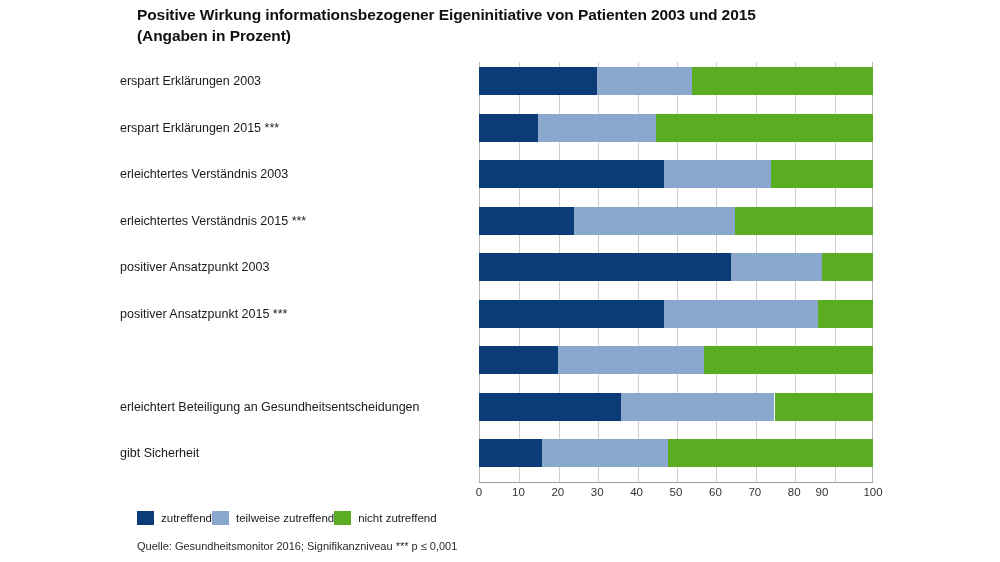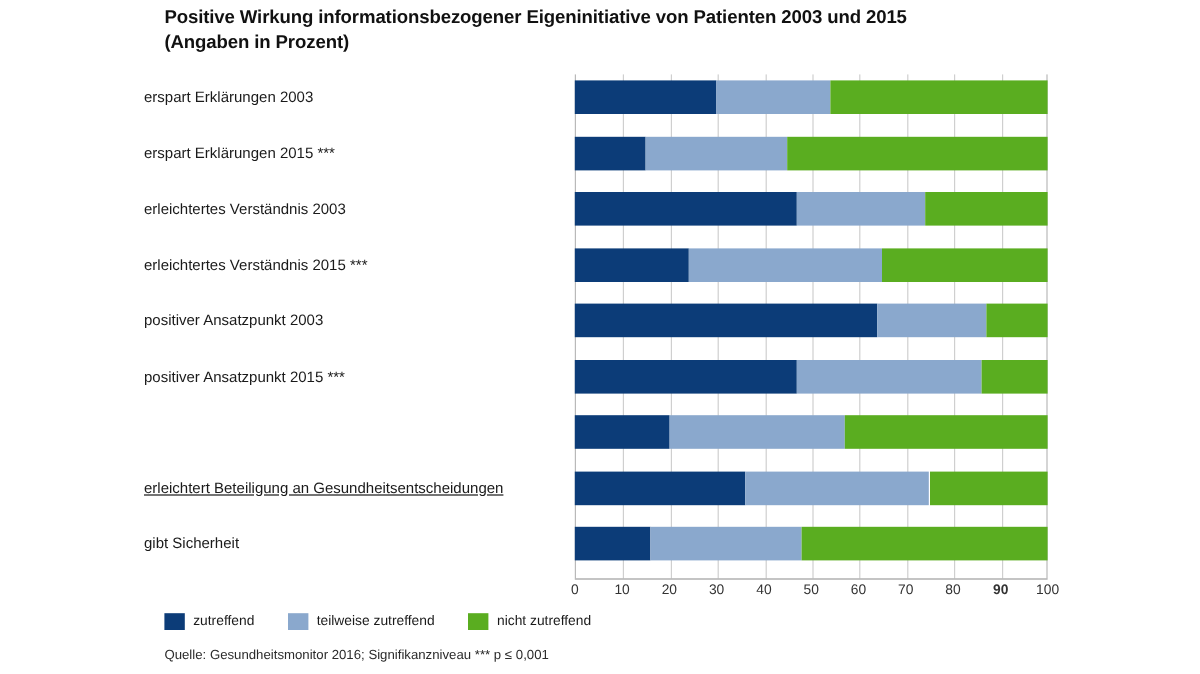--- a/index.html
+++ b/index.html
@@ -112,21 +112,20 @@
     position: absolute;
     left: 137px;
     top: 510px;
     height: 16px;
     display: flex;
     align-items: center;
   }
   .legend-item {
     display: flex;
     align-items: center;
-    margin-right: 28px;
   }
   .legend-swatch {
     width: 17px;
     height: 14px;
     margin-right: 7px;
   }
   .legend-text {
     font-size: 11.5px;
     color: #1a1a1a;
     white-space: nowrap;
@@ -162,21 +161,21 @@
       <div class="gridline" style="left: 354.6px;"></div>
     </div>
 
   <div class="cat-labels" id="cat-labels">
       <div class="cat-label" style="top: 12px;">erspart Erklärungen 2003</div>
       <div class="cat-label" style="top: 58.5px;">erspart Erklärungen 2015 ***</div>
       <div class="cat-label" style="top: 105px;">erleichtertes Verständnis 2003</div>
       <div class="cat-label" style="top: 151.5px;">erleichtertes Verständnis 2015 ***</div>
       <div class="cat-label" style="top: 198px;">positiver Ansatzpunkt 2003</div>
       <div class="cat-label" style="top: 244.5px;">positiver Ansatzpunkt 2015 ***</div>
-      <div class="cat-label" style="top: 337.5px; text-decoration: underline;">erleichtert Beteiligung an Gesundheitsentscheidungen</div>
+      <div class="cat-label" style="top: 337.5px;">erleichtert Beteiligung an Gesundheitsentscheidungen</div>
       <div class="cat-label" style="top: 384px;">gibt Sicherheit</div>
     </div>
 
   <div class="rows" id="rows">
       <div class="row" style="top: 5px;">
         <div class="bar-seg s0" style="left: 0px; width: 118.2px; background: rgb(12, 60, 120);"></div>
         <div class="bar-seg s1" style="left: 118.2px; width: 94.56px; background: rgb(138, 168, 205);"></div>
         <div class="bar-seg s2" style="left: 212.76px; width: 181.24px; background: rgb(90, 173, 32);"></div>
       </div>
       <div class="row" style="top: 51.5px;">
@@ -224,21 +223,21 @@
   <div class="x-axis" id="x-axis">
       <div class="tick-label" style="left: 0px;">0</div>
       <div class="tick-label" style="left: 39.4px;">10</div>
       <div class="tick-label" style="left: 78.8px;">20</div>
       <div class="tick-label" style="left: 118.2px;">30</div>
       <div class="tick-label" style="left: 157.6px;">40</div>
       <div class="tick-label" style="left: 197px;">50</div>
       <div class="tick-label" style="left: 236.4px;">60</div>
       <div class="tick-label" style="left: 275.8px;">70</div>
       <div class="tick-label" style="left: 315.2px;">80</div>
-      <div class="tick-label" style="left: 355px; font-weight: bold;">90</div>
+      <div class="tick-label" style="left: 343px;">90</div>
       <div class="tick-label" style="left: 394px;">100</div>
     </div>
 
   <div class="legend" id="legend">
       <div class="legend-item">
         <span class="legend-swatch" style="background: rgb(12, 60, 120);"></span>
         <span class="legend-text">zutreffend</span>
       </div>
       <div class="legend-item">
         <span class="legend-swatch" style="background: rgb(138, 168, 205);"></span>

